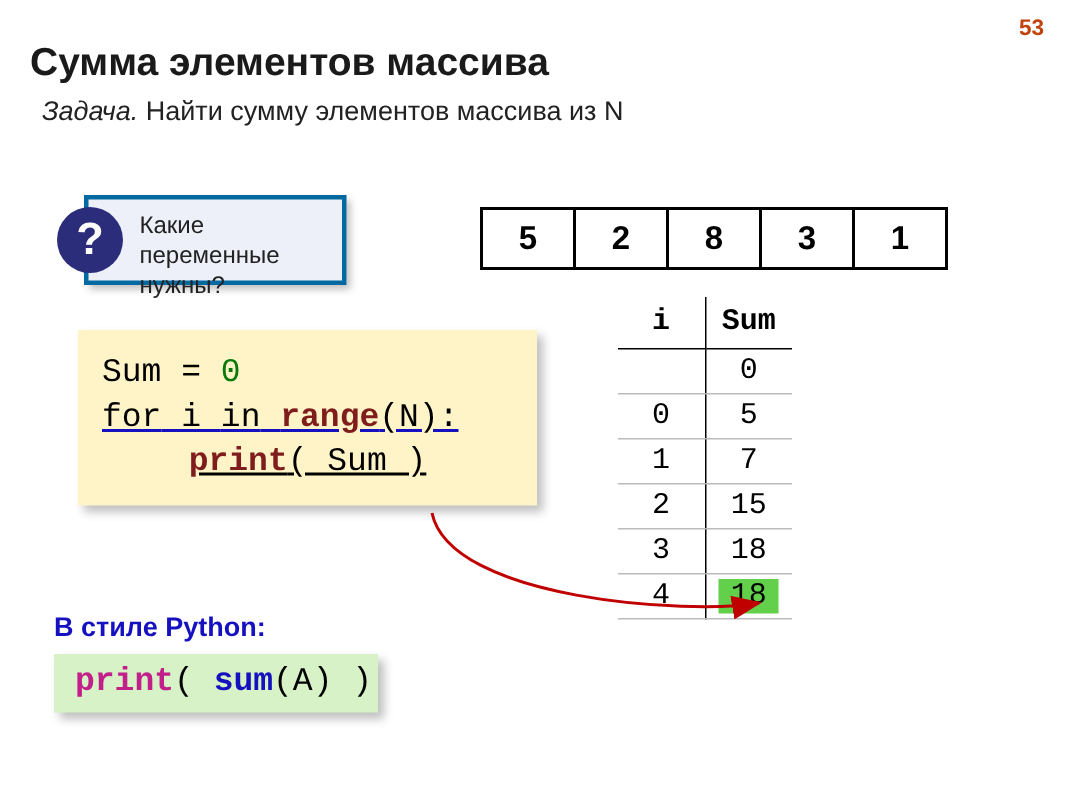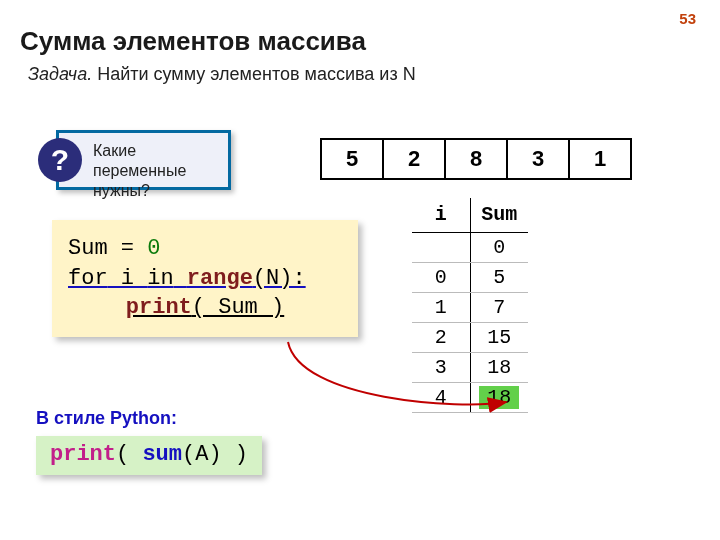--- a/index.html
+++ b/index.html
@@ -153,21 +153,21 @@
     font-size: 18px;
     font-weight: bold;
     color: #1510c0;
   }
   .py-box {
     position: absolute;
     top: 436px;
     left: 36px;
     background: #d6f2c6;
     box-shadow: 4px 4px 6px rgba(0,0,0,0.25);
-    padding: 6px 14px 8px 14px;
+    padding: 6px 4px 8px 14px;
     font-family: Consolas, "Courier New", monospace;
     font-size: 22px;
   }
   .py-box .fn { color: #c21f8a; font-weight: bold; }
   .py-box .fn2 { color: #1510c0; font-weight: bold; }
 
   svg.arrow {
     position: absolute;
     top: 330px;
     left: 270px;

